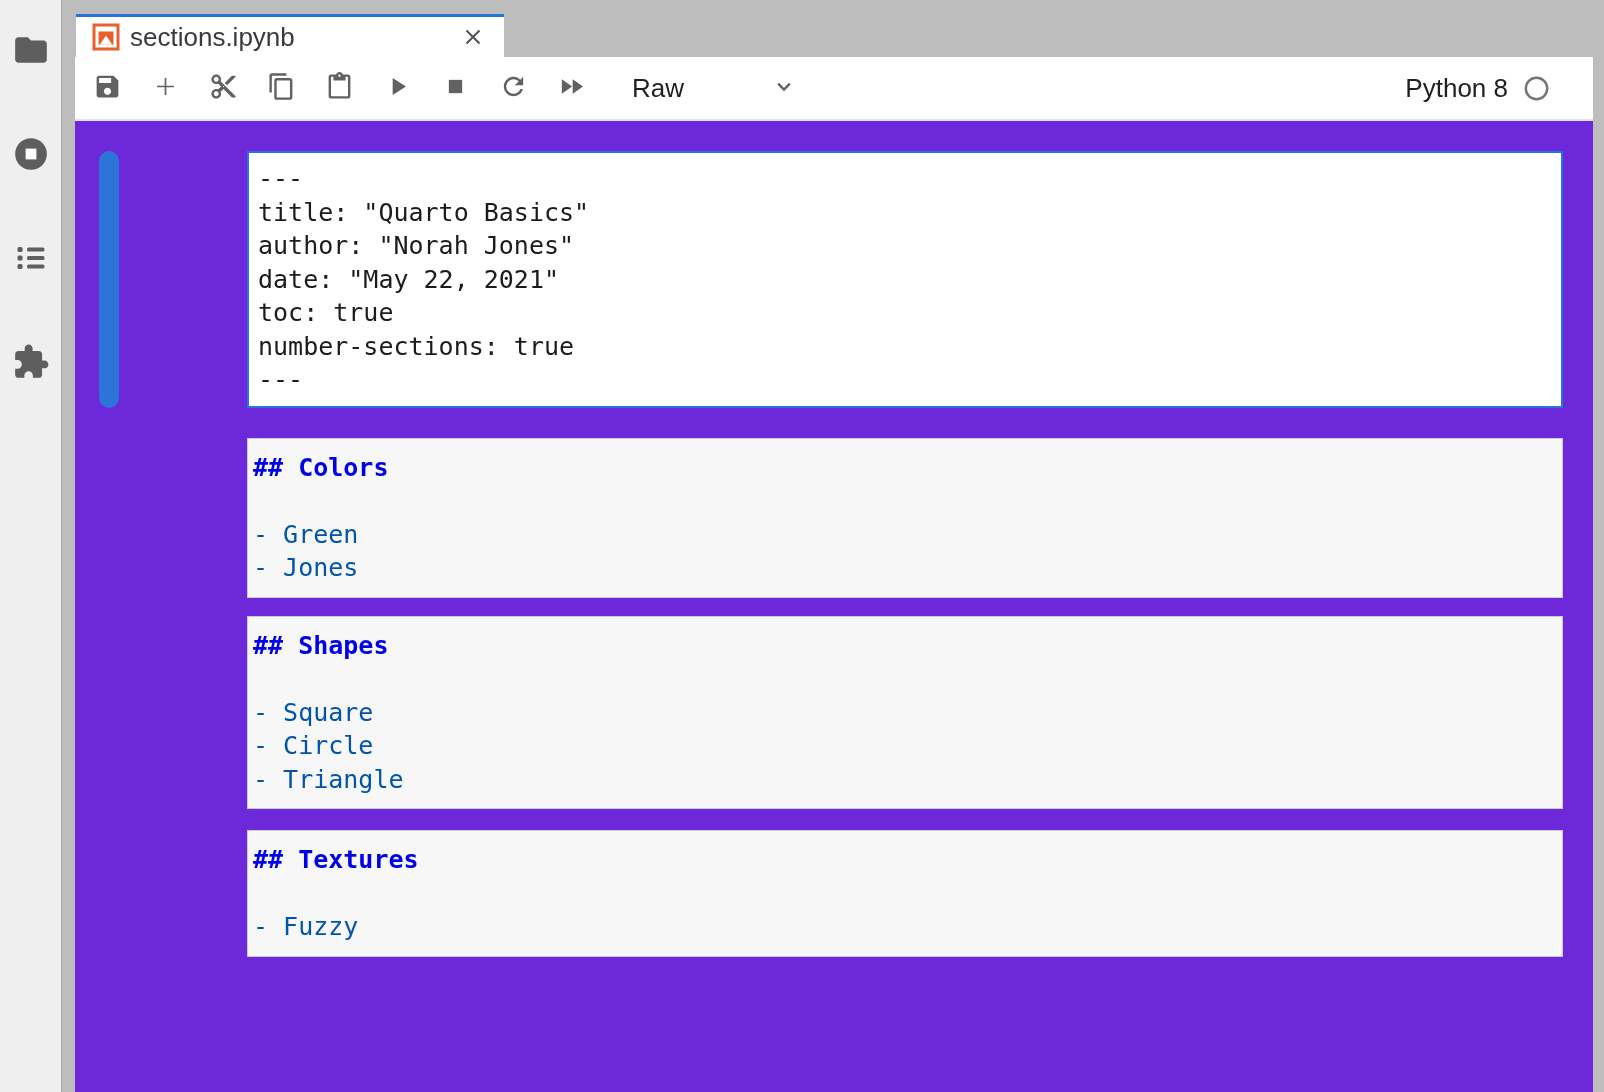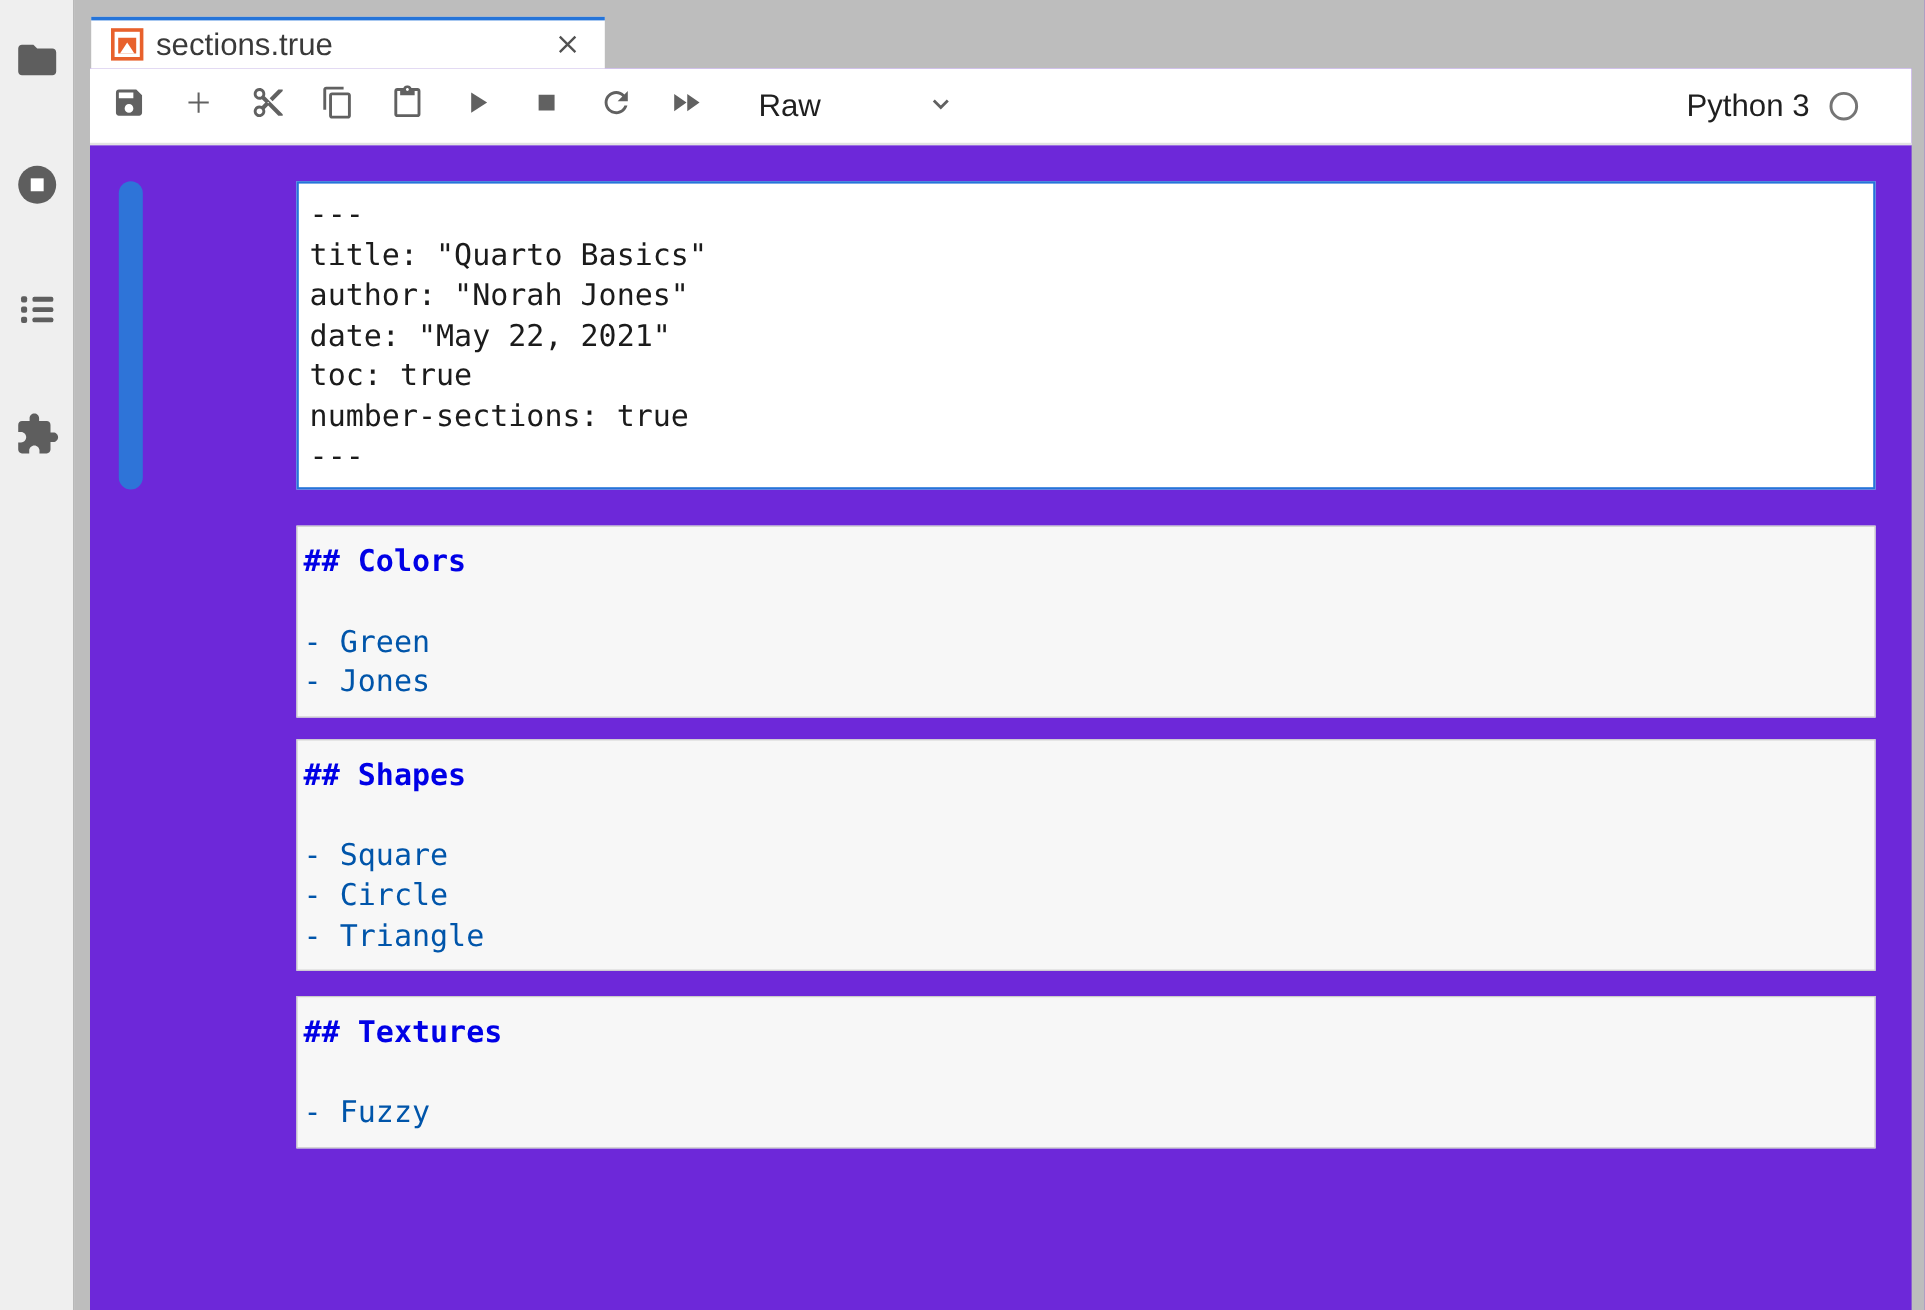--- a/index.html
+++ b/index.html
@@ -118,21 +118,21 @@
 
   <div class="tabbar">
     <div class="tab">
       <span class="tab-icon">
         <svg viewBox="0 0 28 28" width="28" height="28">
           <rect x="2" y="2" width="24" height="24" fill="#ffffff" stroke="#e8612c" stroke-width="3"></rect>
           <path d="M6.5 8.5h15v13h-15z" fill="#e8612c"></path>
           <path d="M8 21.5 L14 12.5 L20 21.5 Z" fill="#ffffff"></path>
         </svg>
       </span>
-      <span class="tab-title">sections.true</span>
+      <span class="tab-title">sections.ipynb</span>
       <span class="tab-close">
         <svg viewBox="0 0 24 24" width="26" height="26" fill="none" stroke="currentColor" stroke-width="1.8">
             <path d="M6 6l12 12M18 6L6 18"></path>
           </svg>
       </span>
     </div>
   </div>
 
   <div class="panel">
 
@@ -186,21 +186,21 @@
       <div class="celltype">
         <span class="celltype-label">Raw</span>
         <span><svg viewBox="0 0 24 24" width="28" height="28" fill="none" stroke="currentColor" stroke-width="2">
               <path d="M7 10l5 5 5-5"></path>
             </svg></span>
       </div>
 
       <div class="tb-spacer"></div>
 
       <div class="kernel">
-        <span class="kernel-name">Python 3</span>
+        <span class="kernel-name">Python 8</span>
         <span class="kernel-status">
           <svg viewBox="0 0 24 24" width="27" height="27">
               <circle cx="12" cy="12" r="9.5" fill="none" stroke="#757575" stroke-width="2.2"></circle>
             </svg>
         </span>
       </div>
     </div>
 
     <div class="content">
 

